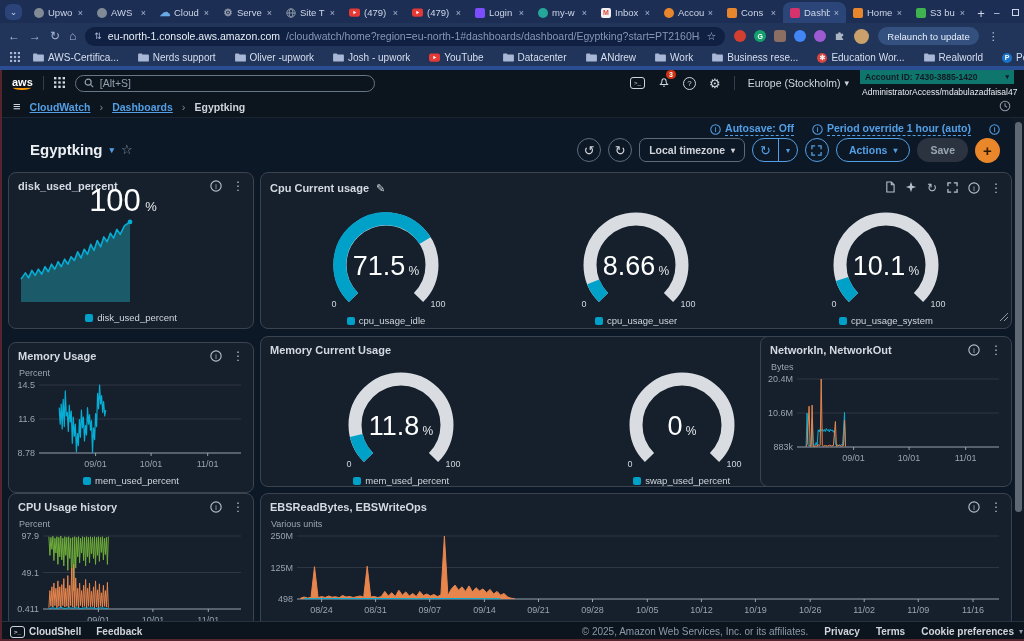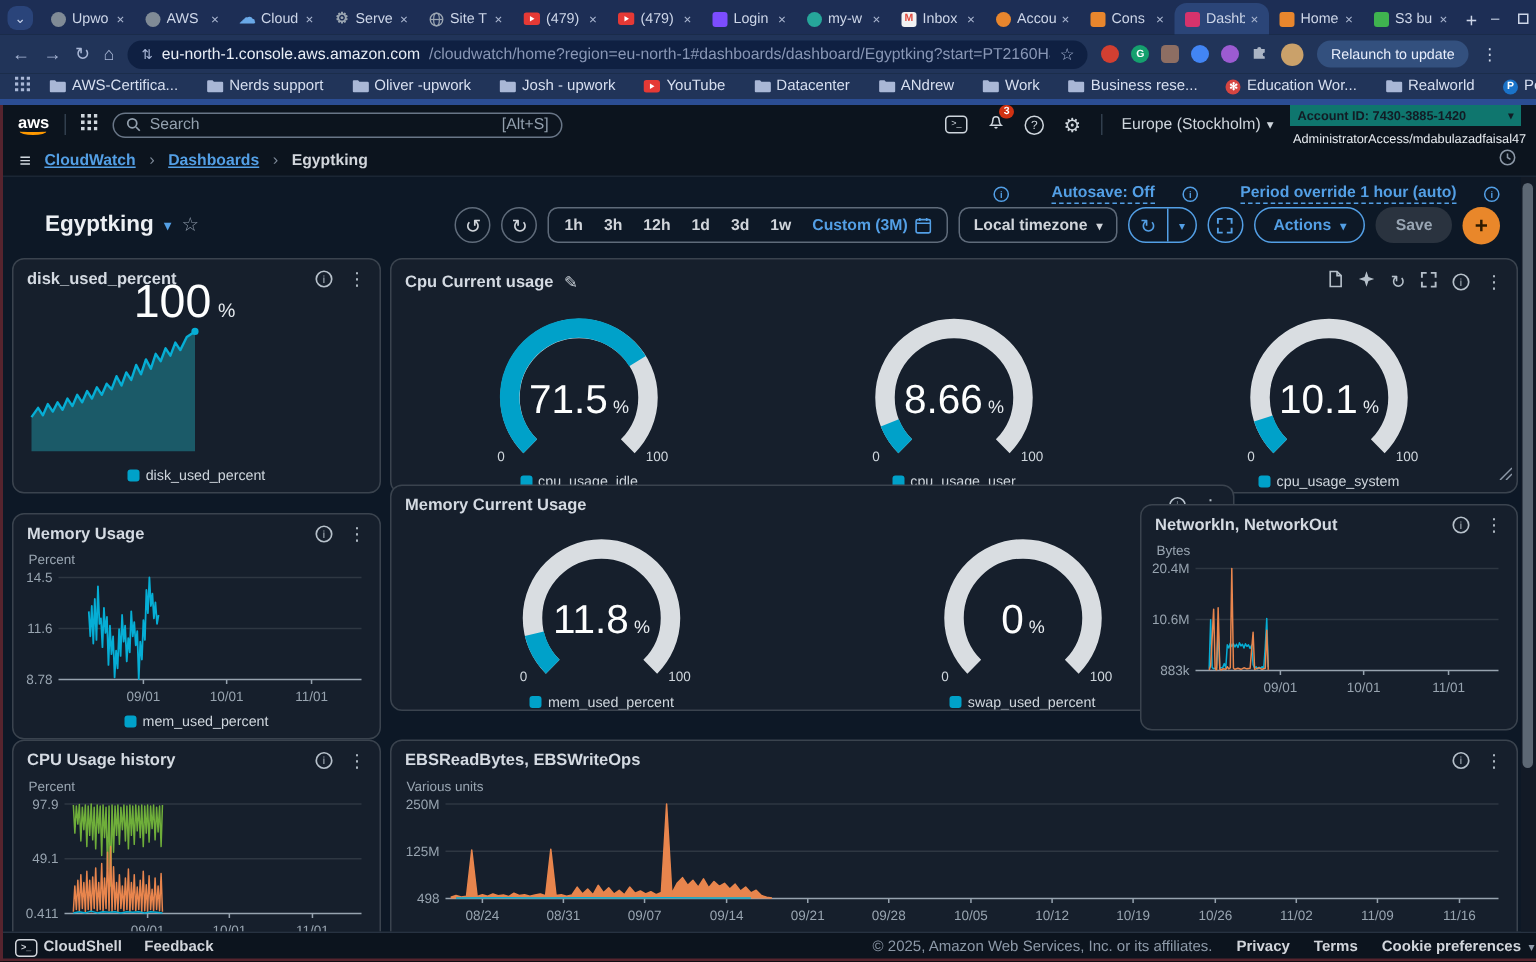--- a/index.html
+++ b/index.html
@@ -74,21 +74,21 @@
   .burger{color:#cfd6dd;font-size:13px;}
   .crumblink{color:#539fe5;text-decoration:underline;font-weight:bold;font-size:10.5px;}
   .crumbsep{color:#7d8998;font-size:11px;}
   .crumbcur{color:#d1d5db;font-size:10.5px;font-weight:bold;}
   .clockic{margin-left:auto;}
 
   
   .metarow{position:absolute;top:122px;right:24px;display:flex;gap:18px;font-size:10.5px;color:#539fe5;
     align-items:center;font-weight:bold;}
   .metaitem{display:flex;gap:4px;align-items:center;}
-  .metaitem .mlabel{border-bottom:1px dashed #539fe5;padding-bottom:1px;margin-left:24px;}
+  .metaitem .mlabel{border-bottom:1px dashed #539fe5;padding-bottom:1px;}
   .dashtitle{position:absolute;left:30px;top:141px;display:flex;align-items:center;gap:7px;color:#eceff3;
     font-size:15px;font-weight:bold;}
   .caret{color:#539fe5;font-size:9px;}
   .tstar{color:#8d99a8;font-size:13px;font-weight:normal;}
   .controls{position:absolute;top:137px;right:24px;display:flex;align-items:center;gap:7px;height:26px;}
   .cbtn-circle{width:24px;height:24px;border:1px solid #5f6b7a;border-radius:50%;color:#d1d5db;display:flex;
     align-items:center;justify-content:center;font-size:13px;flex:none;}
   .seg{display:flex;align-items:center;border:1px solid #5f6b7a;border-radius:7px;height:24px;padding:0 3px;}
   .rng{padding:0 7px;font-size:10.5px;color:#d1d5db;font-weight:bold;}
   .custom{color:#539fe5;font-weight:bold;font-size:10.5px;padding:0 7px;display:flex;gap:5px;align-items:center;}
@@ -379,21 +379,20 @@
             <rect x="0" y="9.4" width="2.6" height="2.6"></rect>
             <rect x="4.7" y="9.4" width="2.6" height="2.6"></rect>
             <rect x="9.4" y="9.4" width="2.6" height="2.6"></rect>
           </g>
         </svg></span>
     <div class="searchpill">
       <svg width="10" height="10" viewBox="0 0 12 12">
           <circle cx="5" cy="5" r="3.6" fill="none" stroke="#93a0ae" stroke-width="1.4"></circle>
           <line x1="8" y1="8" x2="11" y2="11" stroke="#93a0ae" stroke-width="1.4"></line>
         </svg>
-      <span class="srtext">Search</span>
       <span>[Alt+S]</span>
     </div>
     <div class="hicons">
       <span class="termbox">&gt;_</span>
       <span class="bellwrap">
         <svg width="12" height="13" viewBox="0 0 14 15">
             <path d="M3 11 h8 c-1.1-1-1.6-2.2-1.6-4.2 a2.4 2.4 0 0 0-4.8 0 C4.6 8.8 4.1 10 3 11 z" fill="none" stroke="#cfd6dd" stroke-width="1.2"></path>
             <path d="M6 12.5 a1.2 1.2 0 0 0 2 0" fill="none" stroke="#cfd6dd" stroke-width="1.2"></path>
           </svg>
         <span class="badge">3</span>
@@ -454,39 +453,20 @@
 
   <div class="dashtitle">
     <span>Egyptking</span>
     <span class="caret">▾</span>
     <span class="tstar">☆</span>
   </div>
 
   <div class="controls">
     <span class="cbtn-circle">↺</span>
     <span class="cbtn-circle">↻</span>
-    <div class="seg">
-      <div id="ranges" style="display:flex;align-items:center;">
-          <span class="rng">1h</span>
-          <span class="rng">3h</span>
-          <span class="rng">12h</span>
-          <span class="rng">1d</span>
-          <span class="rng">3d</span>
-          <span class="rng">1w</span>
-        </div>
-      <span class="custom">
-        <span>Custom (3M)</span>
-        <svg width="11" height="11" viewBox="0 0 12 12">
-            <rect x="0.8" y="1.5" width="10.4" height="9.7" rx="1.2" fill="none" stroke="#539fe5" stroke-width="1.2"></rect>
-            <line x1="0.8" y1="4.2" x2="11.2" y2="4.2" stroke="#539fe5" stroke-width="1.2"></line>
-            <line x1="3.5" y1="0.3" x2="3.5" y2="2.5" stroke="#539fe5" stroke-width="1.2"></line>
-            <line x1="8.5" y1="0.3" x2="8.5" y2="2.5" stroke="#539fe5" stroke-width="1.2"></line>
-          </svg>
-      </span>
-    </div>
     <span class="pill">
       <span>Local timezone</span>
       <span style="font-size:8px;">▾</span>
     </span>
     <span class="refresh">
       <span class="r1">↻</span>
       <span class="rdiv"></span>
       <span class="r2">▾</span>
     </span>
     <span class="tilesbtn">
@@ -626,21 +606,21 @@
             <line x1="142.1" y1="74" x2="142.1" y2="77" stroke="#97a3af"></line>
             <text x="142.1" y="88" font-size="9" fill="#98a4b0" text-anchor="middle">10/01</text>
             <line x1="198.7" y1="74" x2="198.7" y2="77" stroke="#97a3af"></line>
             <text x="198.7" y="88" font-size="9" fill="#98a4b0" text-anchor="middle">11/01</text>
             <polyline points="50.2,28.6 51.2,45.2 52.2,25.0 53.2,50.0 54.2,20.3 55.3,47.6 56.3,11.9 57.3,36.9 58.3,33.3 59.3,52.4 60.3,26.2 61.3,42.9 62.3,32.2 63.3,64.3 64.3,38.1 65.3,57.1 66.4,45.2 67.4,72.6 68.4,54.7 69.4,66.6 70.4,40.5 71.4,58.3 72.4,31.0 73.4,48.8 74.4,38.1 75.5,61.9 76.5,46.4 77.5,55.9 78.5,28.6 79.5,45.2 80.5,35.7 81.5,51.2 82.5,41.7 83.5,73.8 84.5,48.8 85.6,60.7 86.6,34.5 87.6,47.6 88.6,14.3 89.6,29.8 90.6,6.0 91.6,25.0 92.6,16.7 93.6,33.3 94.6,22.6 95.7,36.9 96.7,31.0" fill="none" stroke="#06aed5" stroke-width="1.2" stroke-linejoin="round"></polyline>
           </svg></div>
         <div class="legend">
           <span><span class="lsq" style="background:#00a1c9"></span><span>mem_used_percent</span></span>
         </div>
       </div>
-      <div class="widget" style="left: 260px; top: 323px; width: 563px; height: 151px;">
+      <div class="widget" style="left: 260px; top: 336px; width: 563px; height: 151px;">
         <div class="whead">
           <span class="wtitle">Memory Current Usage</span>
           <div class="wicons">
             <svg width="12" height="12" viewBox="0 0 14 14">
               <circle cx="7" cy="7" r="6" fill="none" stroke="#b6c0ca" stroke-width="1.3"></circle>
               <text x="7" y="10" font-size="8" fill="#b6c0ca" text-anchor="middle">i</text>
             </svg>
             <span class="vdots">⋮</span>
           </div>
         </div>

